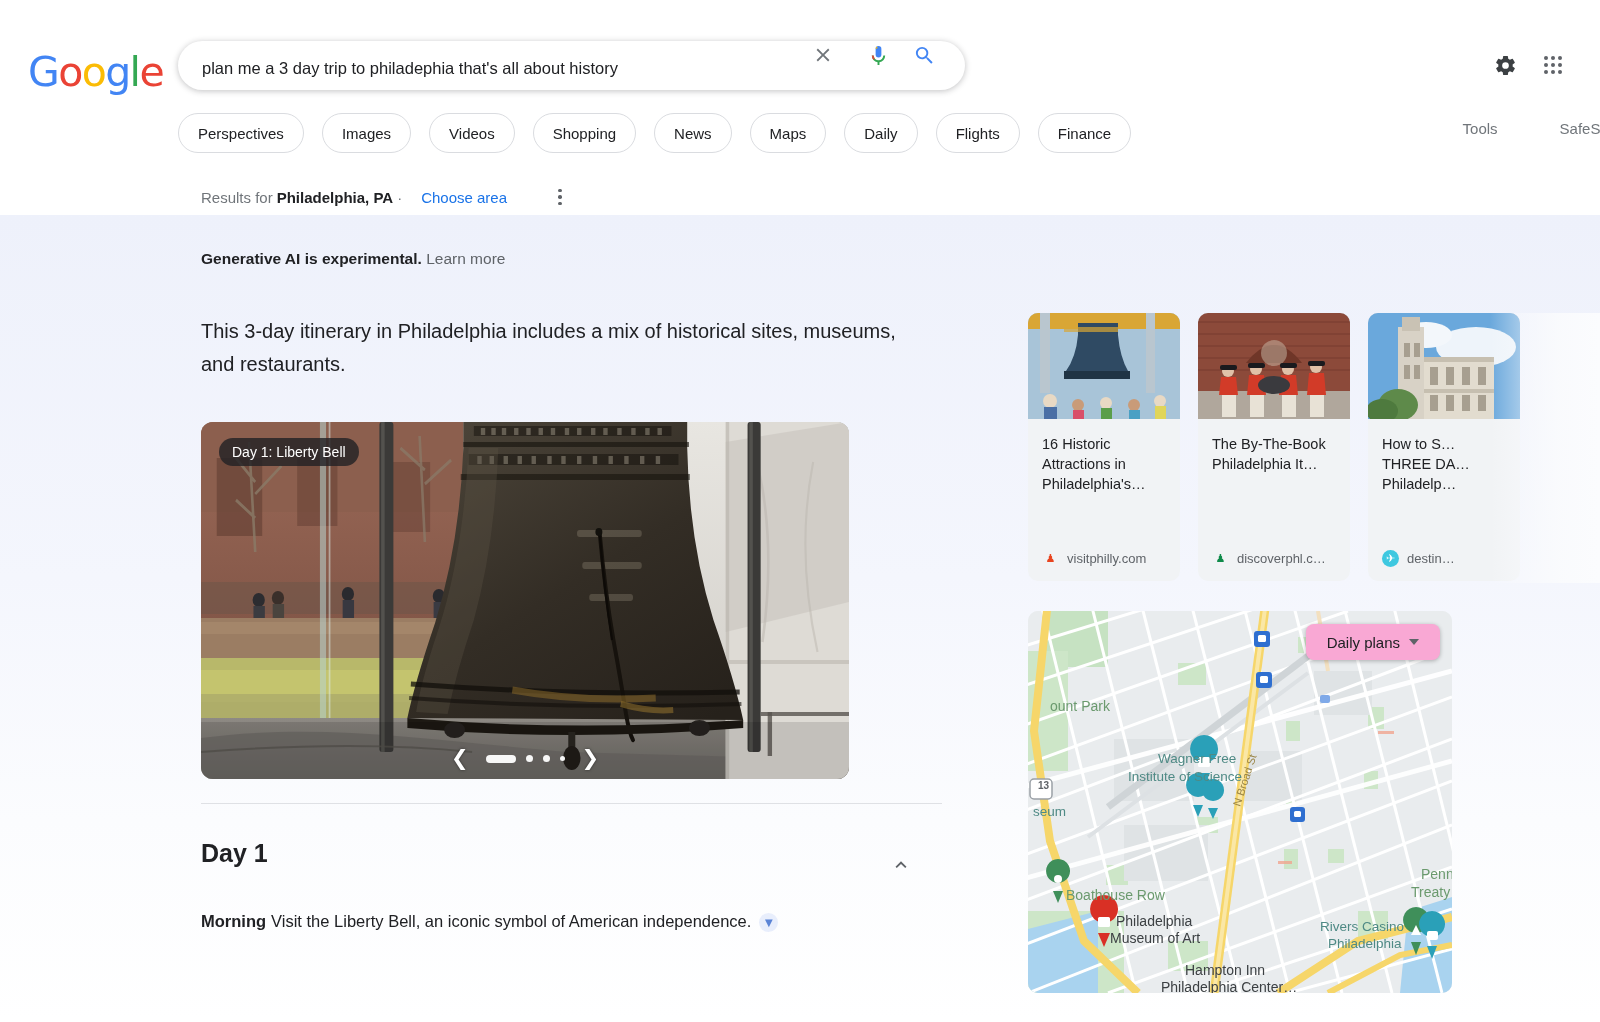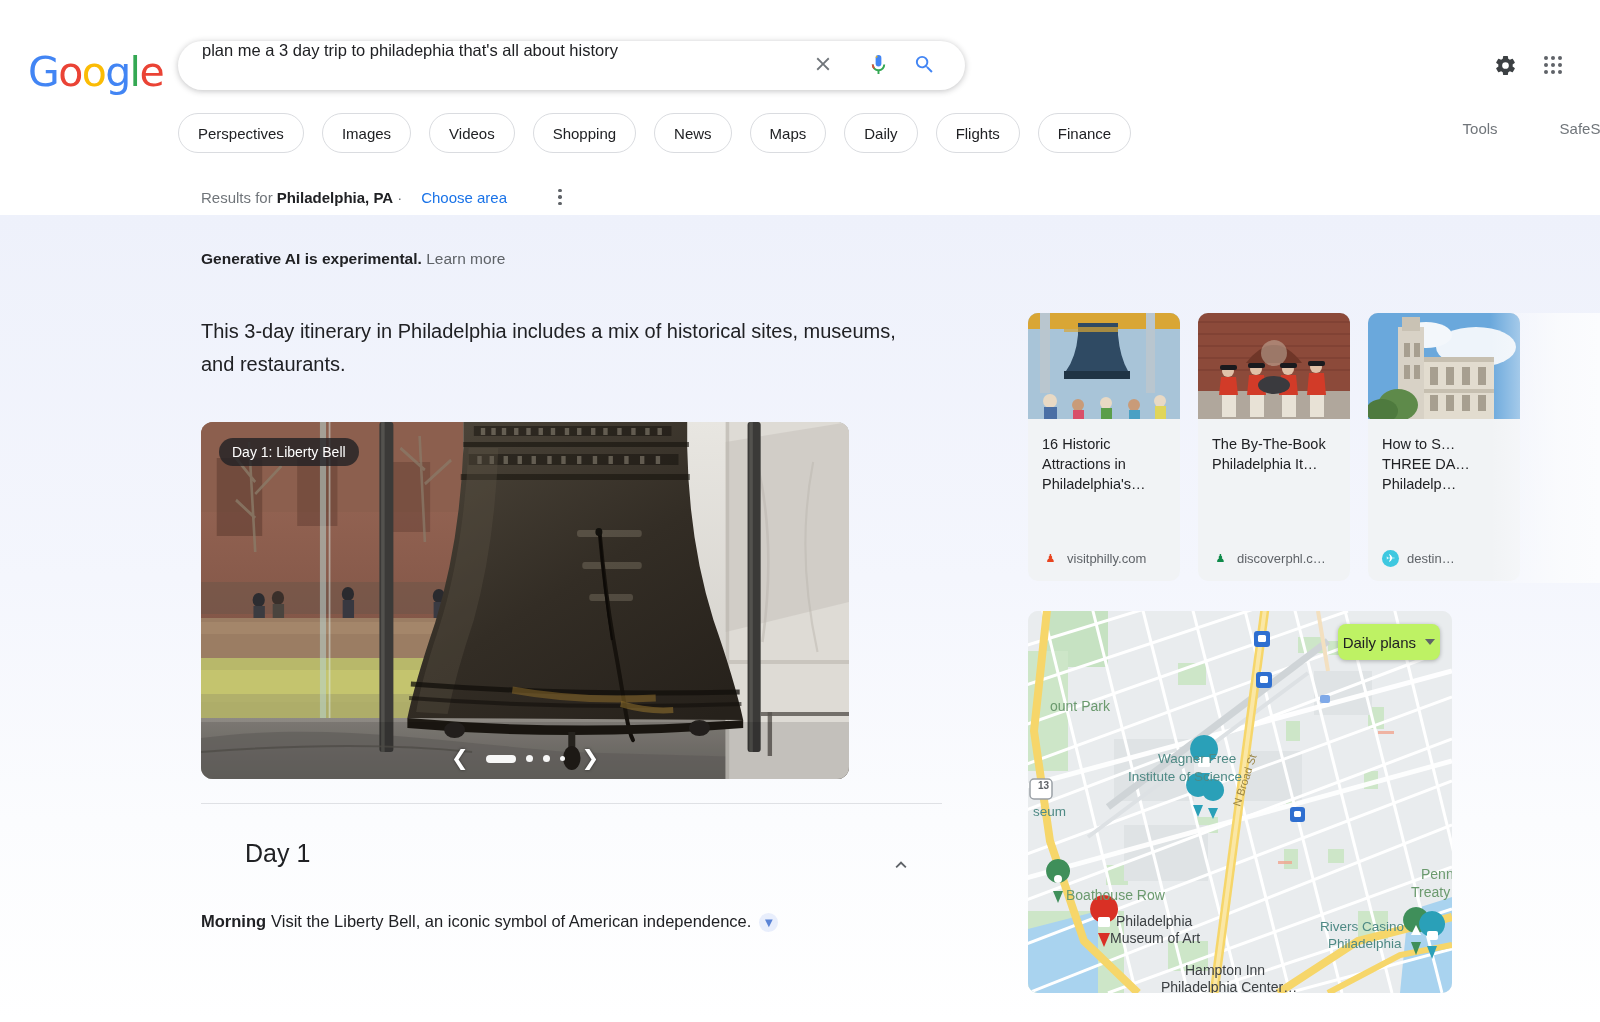--- a/index.html
+++ b/index.html
@@ -43,22 +43,22 @@
   .searchbar {
     position: absolute;
     left: 178px;
     top: 41px;
     width: 787px;
     height: 49px;
     border-radius: 25px;
     background: #fff;
     box-shadow: 0 1px 6px rgba(32,33,36,0.28);
     display: flex;
-    align-items: flex-start;
-    padding: 0 18px 0 24px;
+    align-items: flex-end;
+    padding: 0 18px 12px 24px;
   }
   .search-input {
     flex: 1;
     border: none;
     outline: none;
     font-size: 16.5px;
     color: #202124;
     font-family: "Liberation Sans", sans-serif;
     background: transparent;
   }
@@ -230,22 +230,21 @@
     height: 1px;
     background: #dfe1e5;
   }
 
   .day-title {
     position: absolute;
     left: 201px;
     top: 624px;
     font-size: 25px;
     color: #202124;
-    font-weight: 400;
-    margin-left: 44px;
+    font-weight: 700;
   }
   .day-collapse {
     position: absolute;
     left: 884px;
     top: 633px;
     width: 34px; height: 34px;
     display:flex; align-items:center; justify-content:center;
     cursor: pointer;
   }
 
@@ -347,25 +346,25 @@
     overflow: hidden;
     background: #eceff1;
     cursor: pointer;
   }
   .map svg { display:block; width:100%; height:100%; }
 
   .daily-plans {
     position: absolute;
     right: 12px;
     top: 13px;
-    background: #bef264;
+    background: #f9a8d4;
     border-radius: 8px;
     box-shadow: 0 1px 4px rgba(0,0,0,.28);
     height: 36px;
-    padding: 0 5px;
+    padding: 0 21px;
     display: flex;
     align-items: center;
     gap: 9px;
     font-size: 15px;
     color: #202124;
     font-weight: 500;
     cursor: pointer;
   }
   .caret {
     width: 0; height: 0;

